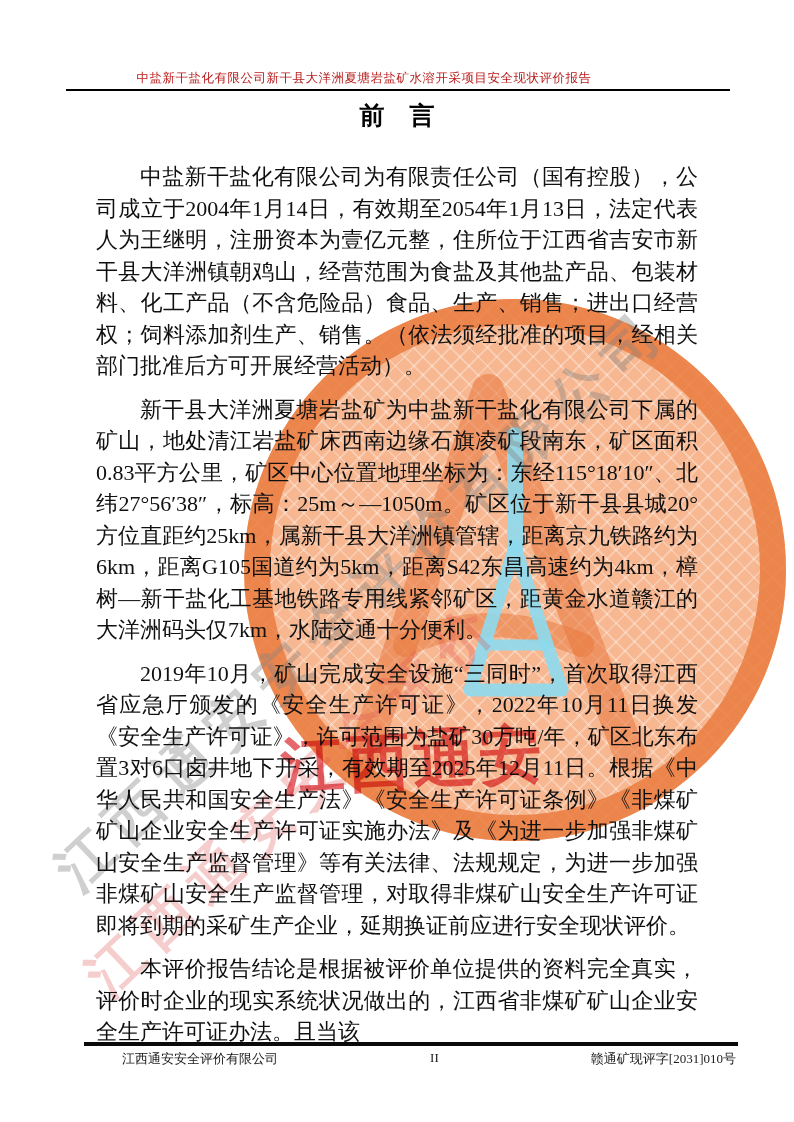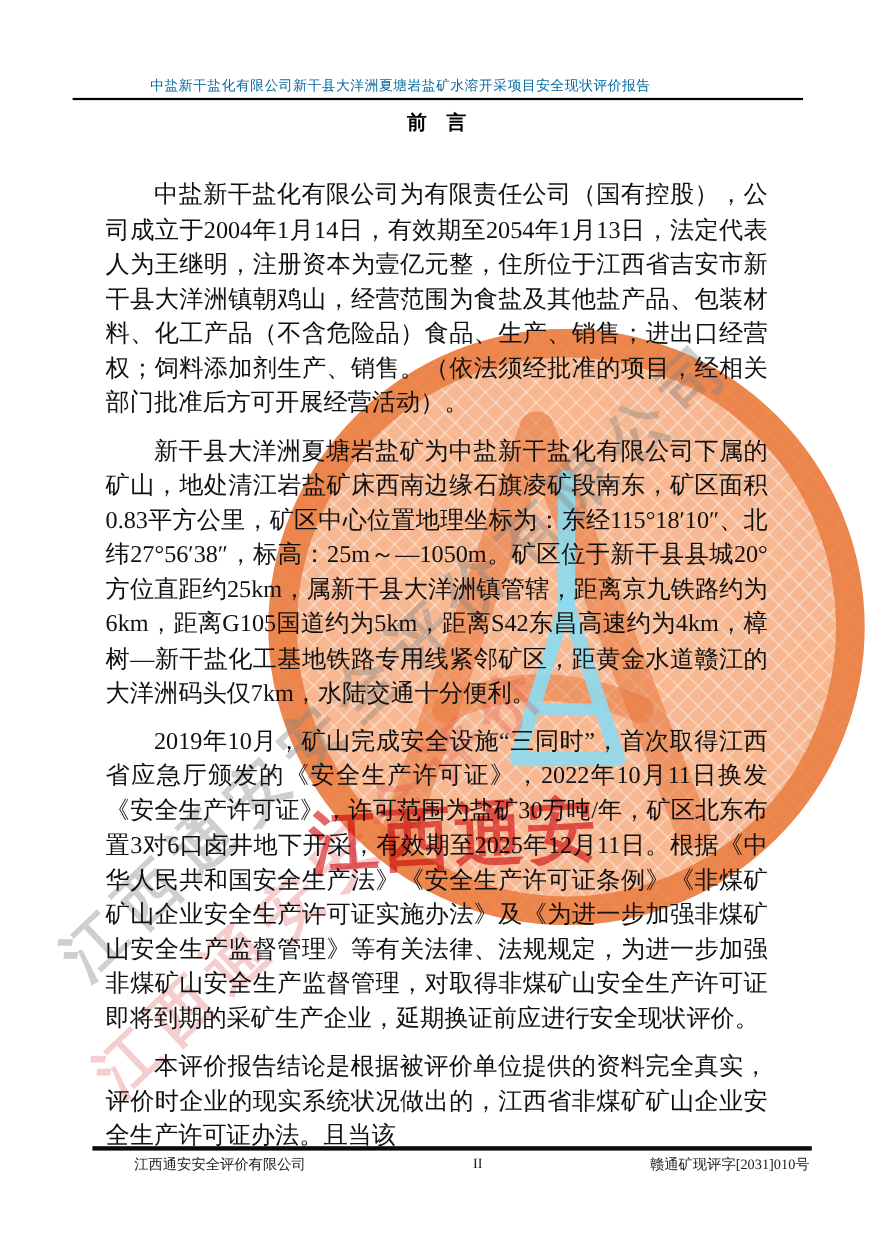--- a/index.html
+++ b/index.html
@@ -8,31 +8,31 @@
     width:794px;height:1122px;
     background:#ffffff;
     overflow:hidden;
     font-family:"Liberation Serif", serif;
     color:#111;
   }
   
   .header-text{
     position:absolute;left:0;top:70px;width:728px;
     text-align:center;
-    font-size:12.5px;letter-spacing:0.5px;color:#0369a1;
+    font-size:12.5px;letter-spacing:0.5px;color:#b91c1c;
   }
   .header-rule{
     position:absolute;left:66px;right:64px;top:89px;height:0;
     border-top:2px solid #000;
   }
   
   .doc-title{
     position:absolute;left:0;top:99px;width:794px;
     text-align:center;
-    font-size:18px;font-weight:bold;color:#000;
+    font-size:25px;font-weight:bold;color:#000;
   }
   
   .body-text{
     position:absolute;left:84px;top:149px;width:626px;
     z-index:3;
   }
   .para{
     margin:12px;
     text-indent:2em;
     font-size:22px;

